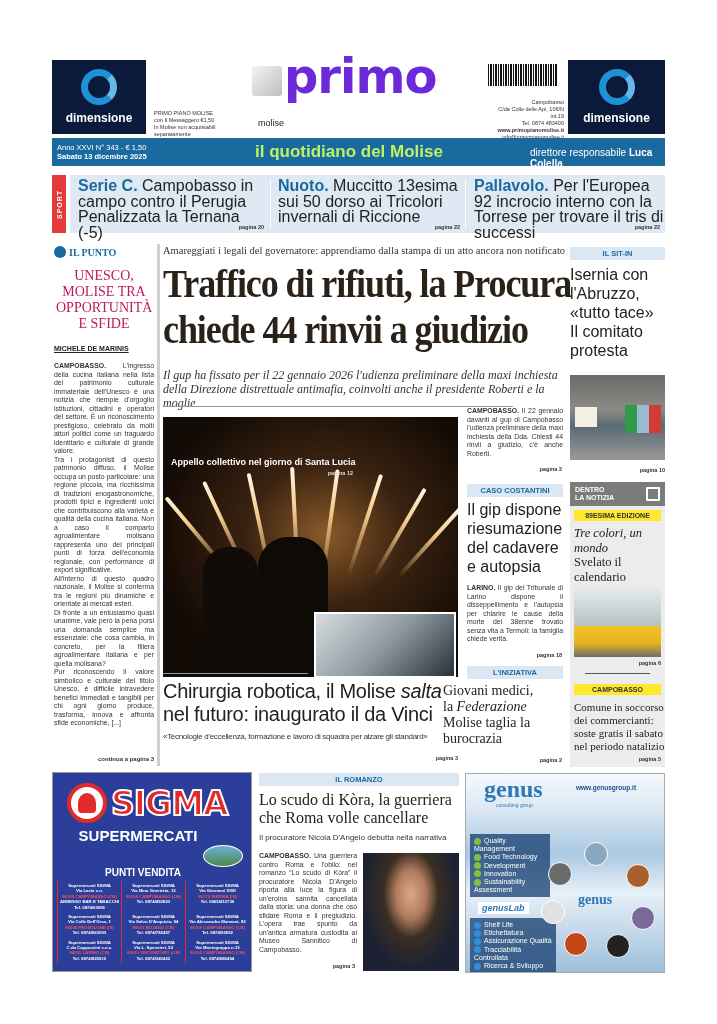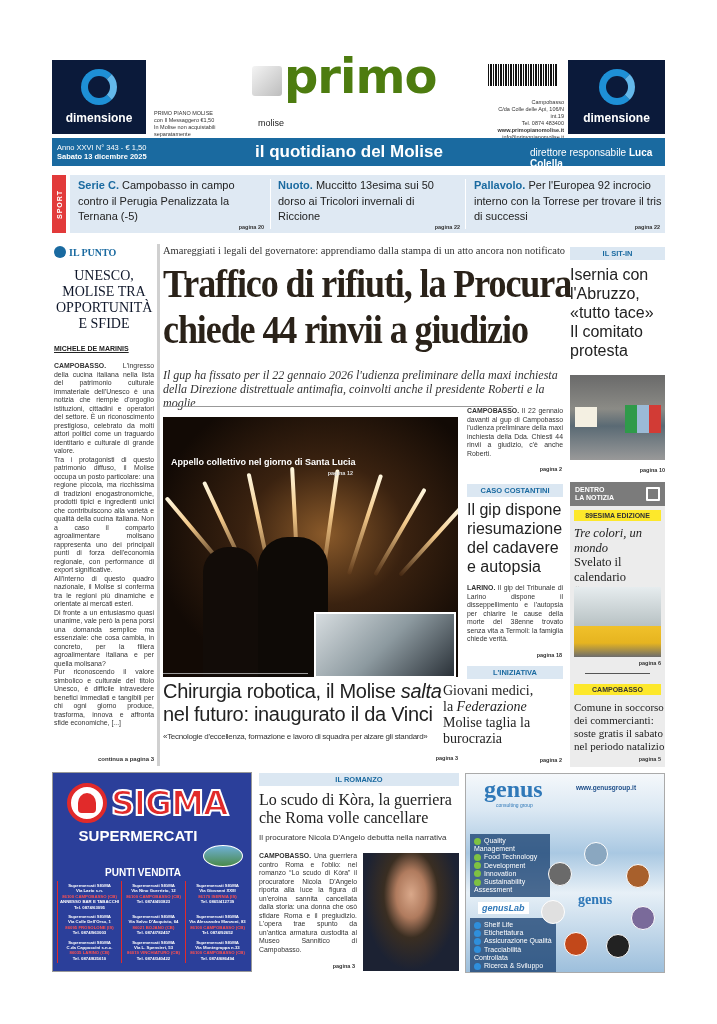--- a/index.html
+++ b/index.html
@@ -8,34 +8,34 @@
   .abs { position: absolute; }
 
   
   .dim-logo { background: #0b1a3a; display: flex; flex-direction: column; align-items: center; justify-content: center; }
   .dim-ring { width: 36px; height: 36px; border-radius: 50%; border: 7px solid #1e90d6; border-right-color: #64b8ea; margin-bottom: 6px; }
   .dim-text { color: #fff; font-size: 12px; font-weight: bold; }
   .small-info { font-size: 5.5px; line-height: 7px; color: #333; }
   .logo-word { font-family: "DejaVu Sans", sans-serif; font-weight: bold; letter-spacing: -1px; line-height: 1; }
   .band { background: #1a6aa0; color: #fff; }
   .band-left { font-size: 7.5px; line-height: 9px; }
-  .band-title { font-size: 17px; font-weight: bold; color: #ffffff; }
+  .band-title { font-size: 17px; font-weight: bold; color: #bef264; }
   .band-right { font-size: 10px; }
 
   
   .sport-tab { background: #e23a3a; color: #fff; font-size: 7px; font-weight: bold; writing-mode: vertical-rl; transform: rotate(180deg); display: flex; align-items: center; justify-content: center; letter-spacing: 1px; }
   .sport-strip { background: #dfe9f3; }
-  .sport-item { font-size: 11px; line-height: 15.5px; color: #222; }
+  .sport-item { font-size: 16px; line-height: 15.5px; color: #222; }
   .sport-item b { color: #1a6aa0; }
   .pg { font-size: 5.5px; font-weight: bold; color: #333; text-align: right; }
 
   
   .punto-logo { font-family: "Liberation Serif", serif; font-weight: bold; color: #1a6aa0; font-size: 10px; display: flex; align-items: center; gap: 3px; }
   .punto-circle { width: 12px; height: 12px; border-radius: 50%; background: #1a6aa0; display: inline-block; }
-  .punto-title { font-family: "Liberation Serif", serif; font-size: 14px; line-height: 16px; text-align: center; color: #0f172a; }
+  .punto-title { font-family: "Liberation Serif", serif; font-size: 14px; line-height: 16px; text-align: center; color: #be185d; }
   .author { font-size: 7px; font-weight: bold; text-decoration: underline; }
   .body-text { font-size: 6.9px; line-height: 8.5px; text-align: justify; color: #333; }
   .vline { background: #bbb; width: 1px; }
 
   
   .kicker { font-family: "Liberation Serif", serif; font-size: 10.5px; color: #333; }
   .headline { font-family: "Liberation Serif", serif; font-weight: bold; color: #2a2219; font-size: 40px; line-height: 44px; letter-spacing: -1.2px; transform: scaleX(0.9); transform-origin: left; white-space: nowrap; }
   .deck { font-family: "Liberation Serif", serif; font-style: italic; font-size: 12px; line-height: 14px; color: #333; }
 
   
@@ -89,21 +89,21 @@
 </div>
 <div class="abs small-info" style="left:154px;top:110px;width:80px;">
   <div>PRIMO PIANO MOLISE</div>
   <div>con Il Messaggero €1,50</div>
   <div>In Molise non acquistabili</div>
   <div>separatamente</div>
 </div>
 
 <div class="abs" style="left:244px;top:60px;width:235px;height:76px;">
   <div class="abs" style="left:8px;top:6px;width:30px;height:30px;background:linear-gradient(135deg,#f4f4f4,#bdbdbd);border-radius:3px;"></div>
-  <div class="abs logo-word" style="left:40px;top:-8px;font-size:48px;color:#4d7c0f;">primo</div>
+  <div class="abs logo-word" style="left:40px;top:-8px;font-size:48px;color:#6d28d9;">primo</div>
   <div class="abs" style="left:14px;top:58px;font-size:9px;color:#222;">molise</div>
 </div>
 
 <div class="abs" style="left:488px;top:64px;width:70px;height:22px;background:repeating-linear-gradient(90deg,#111 0 1px,#fff 1px 2px,#111 2px 4px,#fff 4px 5px);"></div>
 <div class="abs small-info" style="left:484px;top:99px;width:80px;text-align:right;">
   <div>Campobasso</div>
   <div>C/da Colle delle Api, 106/N int.19</div>
   <div>Tel. 0874 483400</div>
   <div style="font-weight:bold;">www.primopianomolise.it</div>
   <div>info@primopianomolise.it</div>

